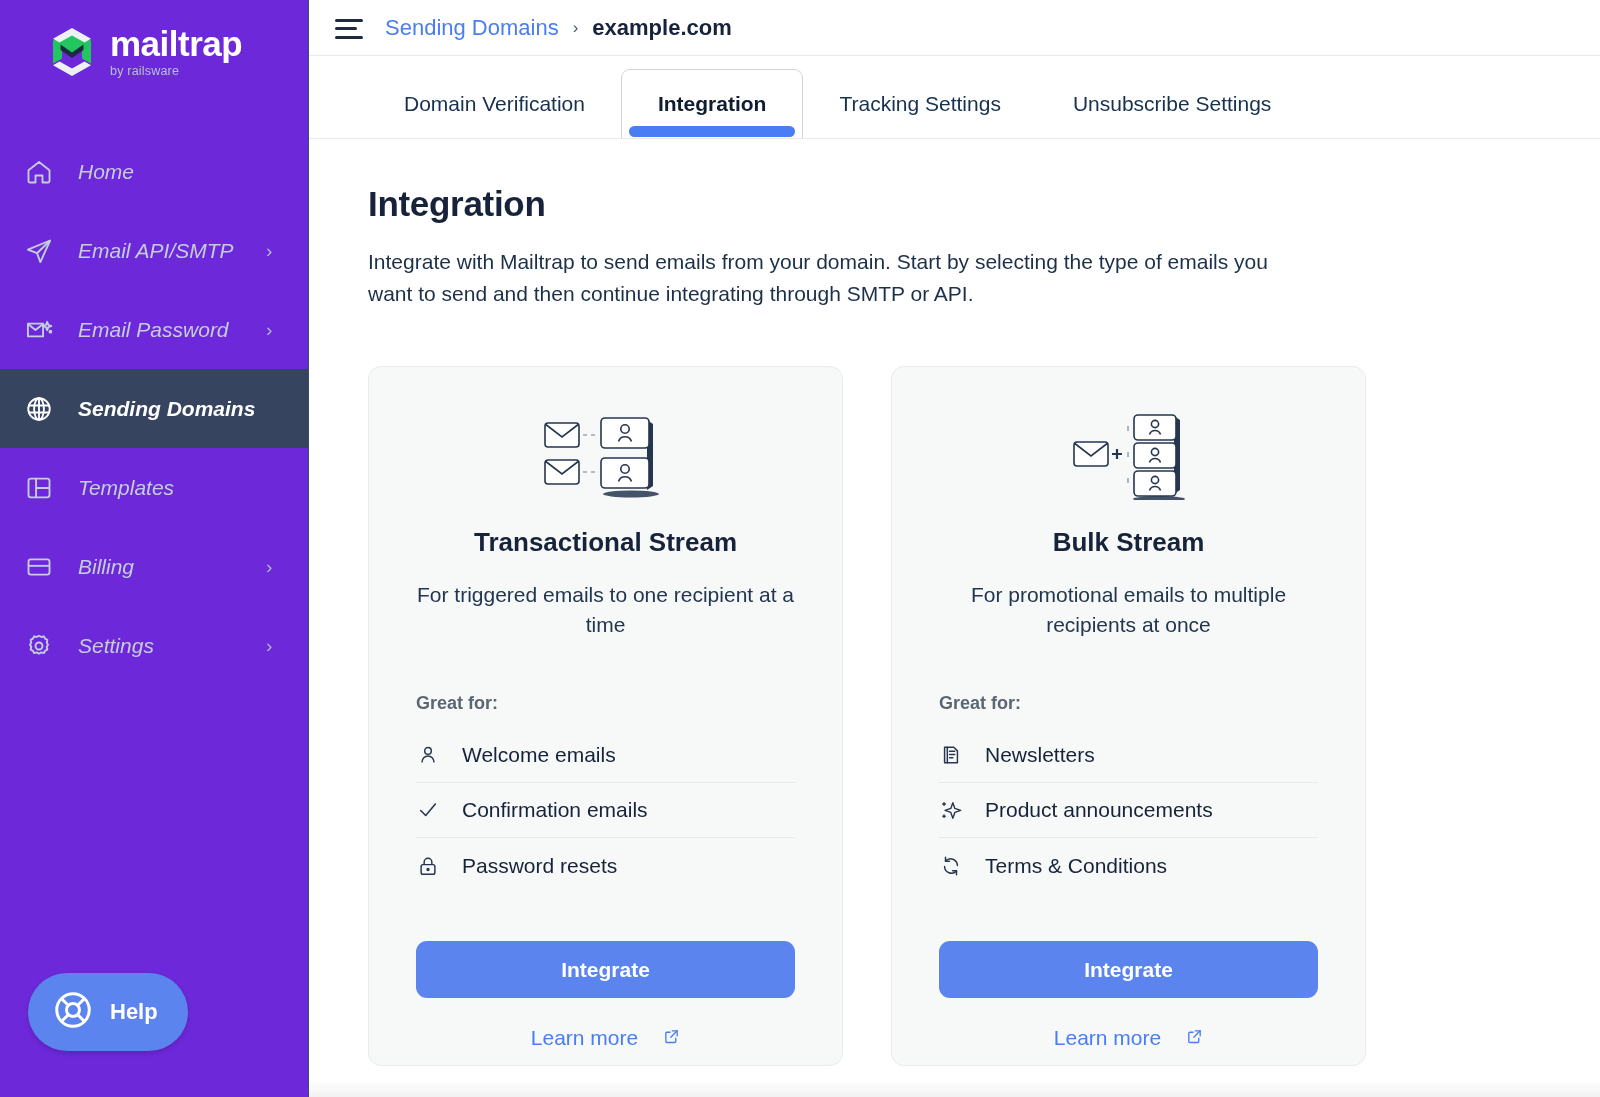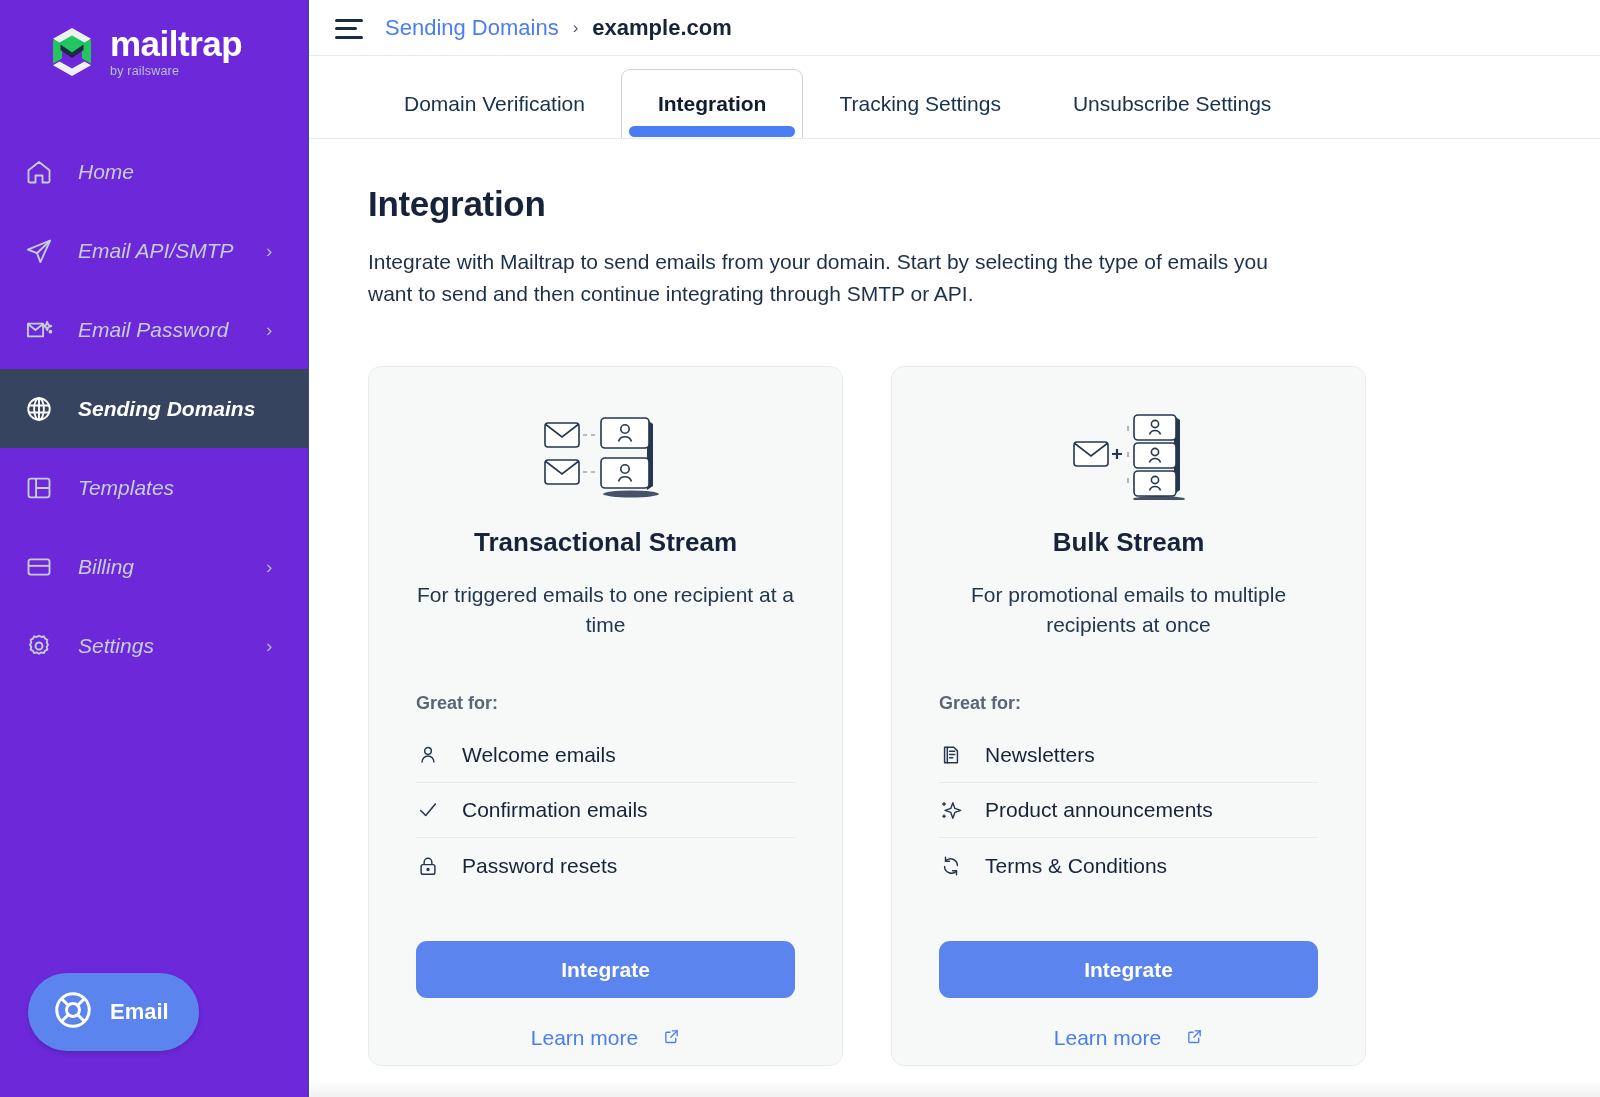--- a/index.html
+++ b/index.html
@@ -239,21 +239,21 @@
 
     <div class="help-wrap">
       <div class="help-btn">
         <span class="ico">
           <svg viewBox="0 0 24 24" width="42" height="42" fill="none" stroke="#ffffff" stroke-width="1.7">
             <circle cx="12" cy="12" r="9.3"></circle>
             <circle cx="12" cy="12" r="3.7"></circle>
             <path d="M5.4 5.4 L9.4 9.4 M18.6 5.4 L14.6 9.4 M5.4 18.6 L9.4 14.6 M18.6 18.6 L14.6 14.6"></path>
           </svg>
         </span>
-        <span class="lbl">Email</span>
+        <span class="lbl">Help</span>
       </div>
     </div>
   </aside>
 
   <section class="main">
 
     <div class="topbar">
       <div class="hamburger">
         <span></span>
           <span></span>

